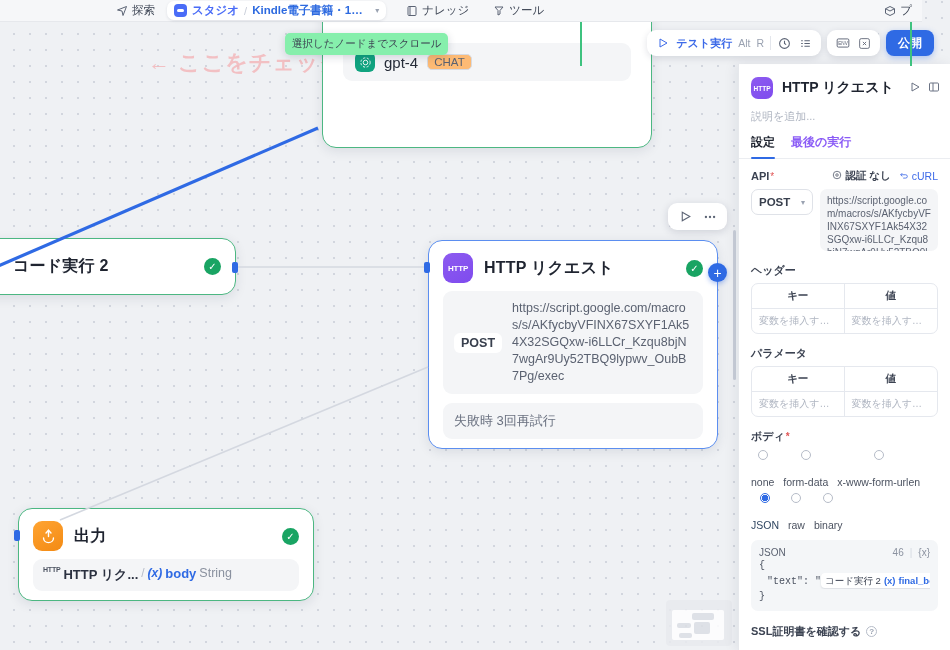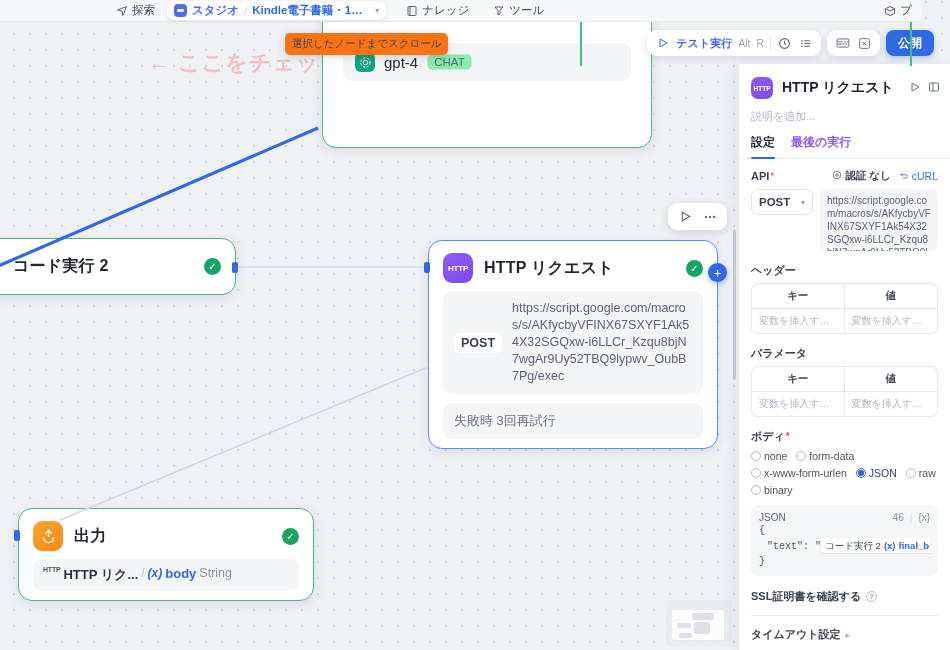--- a/index.html
+++ b/index.html
@@ -85,21 +85,21 @@
   .publish-btn {
     background: #2f6ae4; color: #fff; font-size: 12px; font-weight: 700;
     border-radius: 8px; height: 26px; padding: 0 12px;
     display: flex; align-items: center;
     box-shadow: 0 2px 6px rgba(47,106,228,.35);
   }
 
   
   .tooltip {
     position: absolute; left: 285px; top: 33px;
-    background: #f97316; color: #3d4椎; color: #3c4352;
+    background: #86efac; color: #3d4椎; color: #3c4352;
     font-size: 10.5px; padding: 4px 7px; border-radius: 5px;
     box-shadow: 0 2px 8px rgba(20,30,60,.16);
     white-space: nowrap; z-index: 30;
   }
 
   
   .node {
     position: absolute;
     background: #fff;
     border-radius: 14px;
@@ -170,21 +170,21 @@
     background: #f4f5f7; border-radius: 9px; height: 38px;
     display: flex; align-items: center; gap: 9px; padding: 0 12px;
   }
   .oai {
     width: 20px; height: 20px; border-radius: 6px; background: #10a37f;
     display:flex; align-items:center; justify-content:center;
   }
   .model-name { font-size: 15px; color: #262c38; font-weight: 500; }
   .chat-chip {
     border: 1px solid #d6dae2; border-radius: 5px; padding: 1px 6px;
-    font-size: 11.5px; color: #5b6271; background: #86efac;
+    font-size: 11.5px; color: #5b6271; background: #fdba74;
   }
 
   
   .node-tools {
     position: absolute; left: 668px; top: 203px;
     background: #fff; border-radius: 9px;
     box-shadow: 0 2px 8px rgba(20,30,60,.15);
     display: flex; align-items: center; gap: 9px;
     padding: 6px 10px; z-index: 12;
   }
@@ -242,21 +242,21 @@
   }
   .sec-label { font-size: 11px; font-weight: 700; color: #3c4352; margin: 12px 0 5px; }
   .kv-table { border: 1px solid #e5e8ee; border-radius: 7px; overflow: hidden; }
   .kv-head, .kv-row { display: flex; }
   .kv-head > div { font-size: 10.5px; font-weight: 700; color: #3c4352; padding: 5px 7px; text-align: center; }
   .kv-row > div { font-size: 10px; color: #b0b6c2; padding: 5px 7px; white-space: nowrap; overflow: hidden; text-overflow: ellipsis;}
   .kv-head > div:first-child, .kv-row > div:first-child { width: 50%; border-right: 1px solid #e5e8ee; }
   .kv-head > div:last-child, .kv-row > div:last-child { width: 50%; }
   .kv-head { border-bottom: 1px solid #e5e8ee; }
   .radios { display: flex; flex-wrap: wrap; gap: 5px 9px; margin-top: 6px; }
-  .radio { display: flex; align-items: center; gap: 3px; font-size: 10.5px; color: #4b5260; white-space: nowrap;}
+  .radio { display: flex; align-items: center; gap: 16px; font-size: 10.5px; color: #4b5260; white-space: nowrap; flex-direction: column;}
   .rdot { width: 10px; height: 10px; border-radius: 50%; border: 1.3px solid #b6bcc8; flex:0 0 10px; }
   .radio.on .rdot { border-color: #2f6ae4; background: radial-gradient(circle, #2f6ae4 0 3px, #fff 3.5px 10px); }
   .radio.on { color: #2f4560; }
   .code-box { background: #f4f6f8; border-radius: 7px; margin-top: 9px; padding: 7px 8px; }
   .code-top { display: flex; align-items: center; font-size: 10px; color: #5b6271; }
   .code-top .cnt { margin-left: auto; display:flex; gap:6px; align-items:center; color:#8b92a0;}
   .code-line { font-family: "Liberation Mono", "DejaVu Sans Mono", monospace; font-size: 10px; color: #4b5260; line-height: 15px; white-space: nowrap; }
   .inline-var {
     display: inline-flex; align-items: center; gap: 3px;
     background: #fff; border-radius: 4px; padding: 0 4px;

